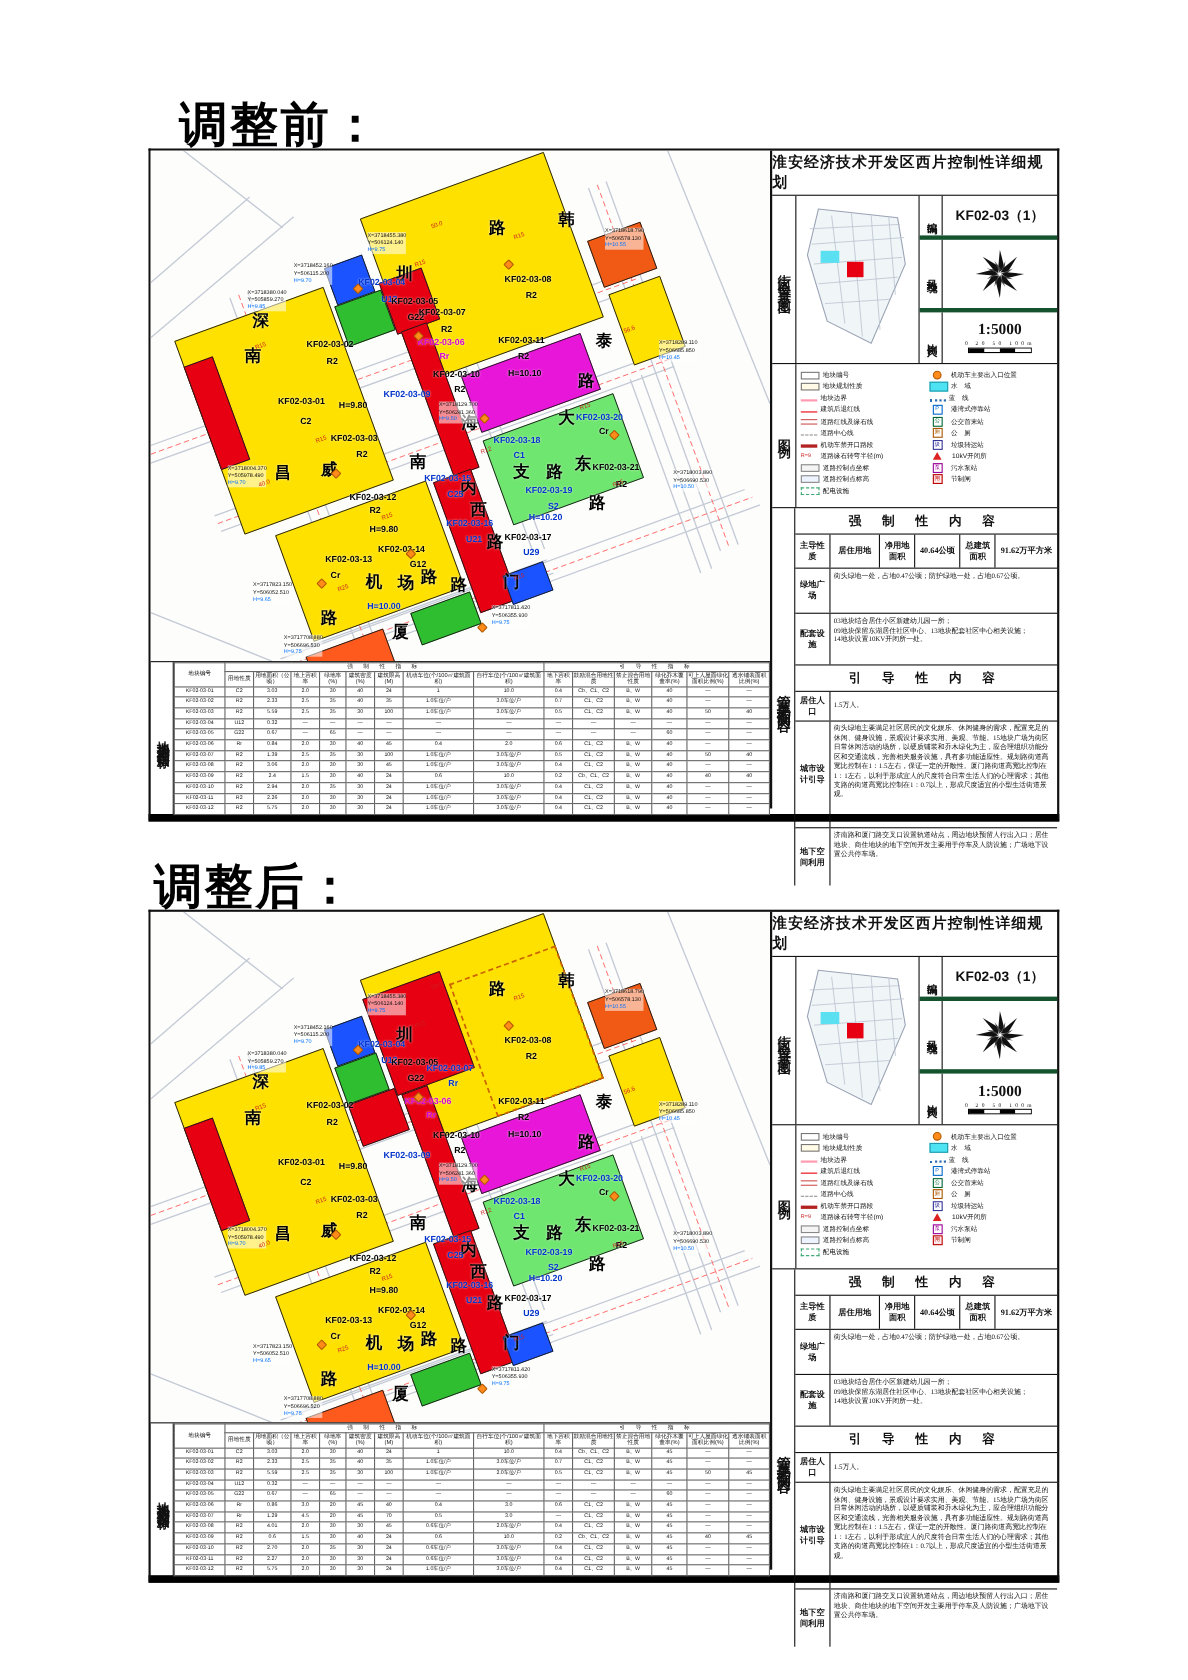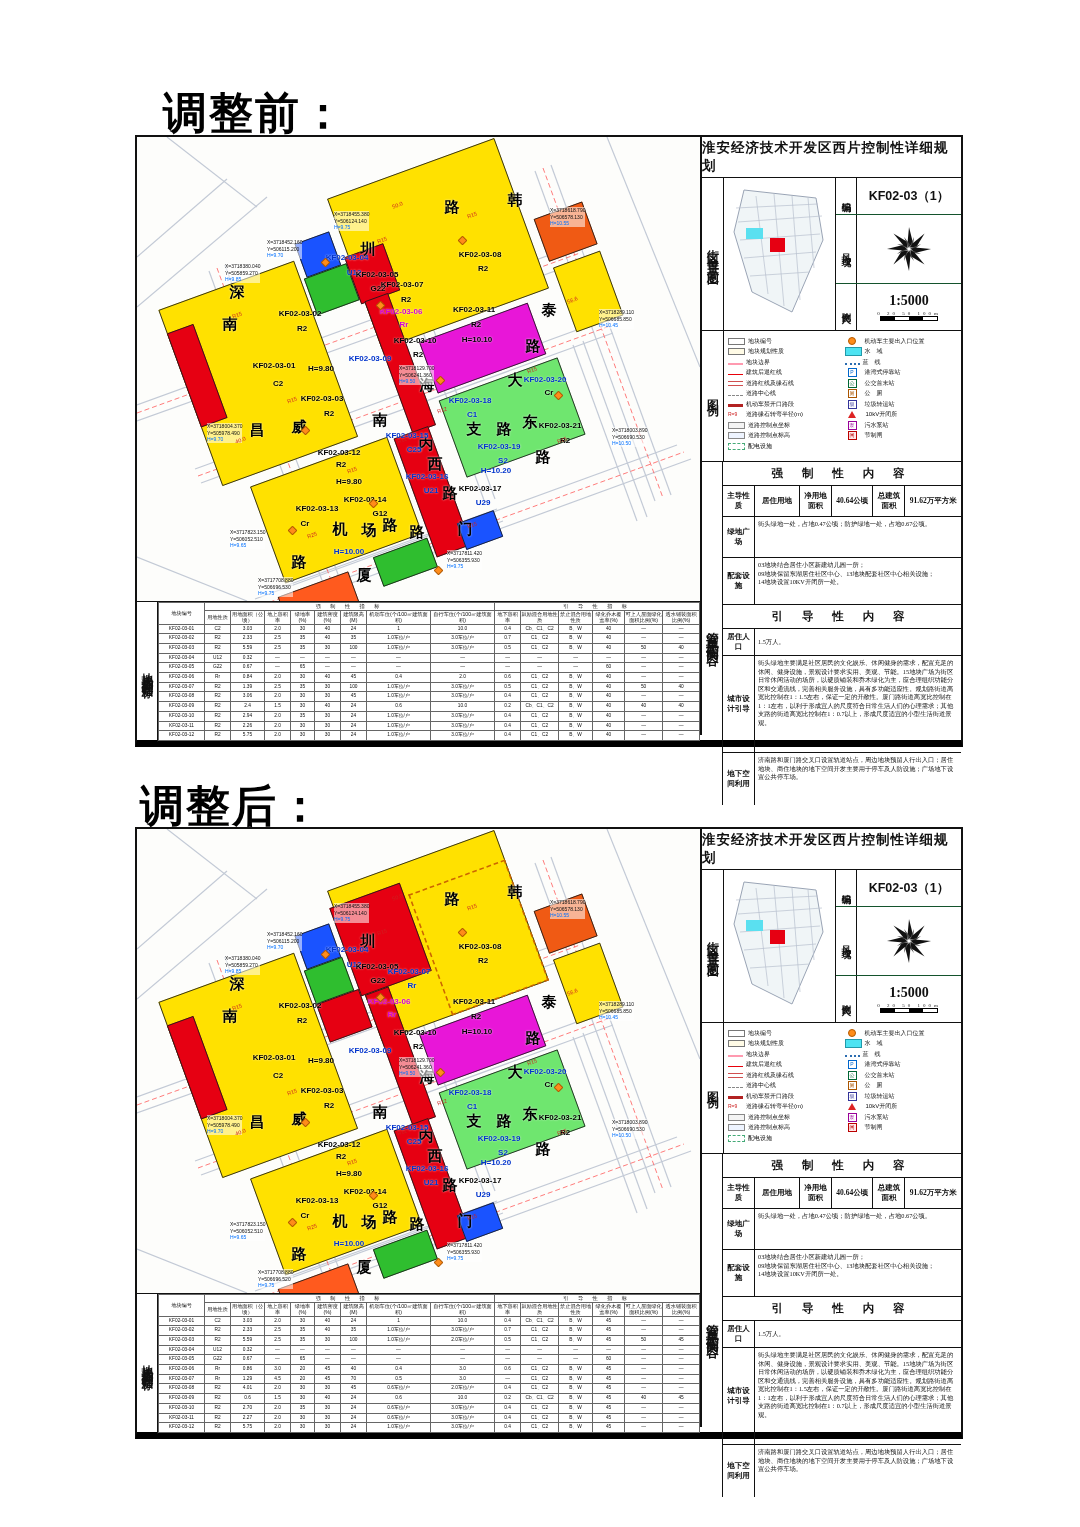--- a/index.html
+++ b/index.html
@@ -32,21 +32,21 @@
   .sidebar{position:absolute;left:563px;top:0;width:261px;height:598px;border-left:2px solid #111;
            box-sizing:border-box;font-family:"Liberation Serif",serif;}
   .sb-title{height:40px;border-bottom:1.5px solid #111;display:flex;align-items:center;justify-content:center;
             font-weight:bold;font-size:13.5px;letter-spacing:1px;}
   .sb-row{display:flex;border-bottom:1.5px solid #111;}
   .vcell{writing-mode:vertical-rl;text-orientation:upright;display:flex;align-items:center;justify-content:center;
          font-weight:bold;border-right:1px solid #111;box-sizing:border-box;}
   .loc-label{width:22px;font-size:12px;letter-spacing:4px;}
   .minimap{width:112px;border-right:1px solid #111;box-sizing:border-box;padding:4px 2px;}
   .sb-right{flex:1;display:flex;flex-direction:column;}
-  .sb-sub{display:flex;border-bottom:1px solid #14532d;flex:1;}
+  .sb-sub{display:flex;border-bottom:4px solid #14532d;flex:1;}
   .sb-sub:last-child{border-bottom:none;}
   .sub-label{writing-mode:vertical-rl;text-orientation:upright;width:20px;display:flex;align-items:center;
              justify-content:center;font-weight:bold;font-size:9.5px;border-right:1px solid #111;letter-spacing:2px;}
   .sub-val{flex:1;display:flex;flex-direction:column;align-items:center;justify-content:center;font-weight:bold;}
   .code-val{font-size:12.5px;font-family:"Liberation Sans",sans-serif;}
   .scale-val{font-size:14px;}
   .sb-legendrow{display:flex;border-bottom:1.5px solid #111;}
   .leg-label{width:22px;font-size:12px;letter-spacing:6px;}
   .leg-body{flex:1;display:flex;padding:5px 2px 3px 4px;gap:2px;}
   .leg-col{flex:1;}

